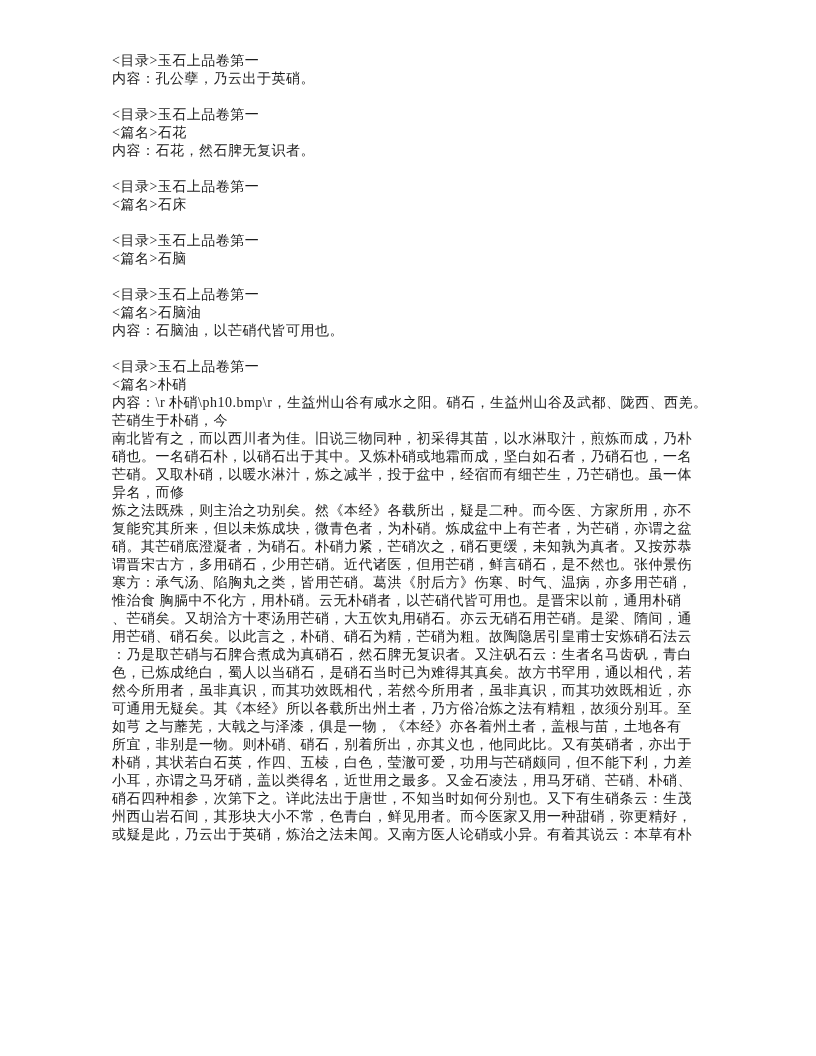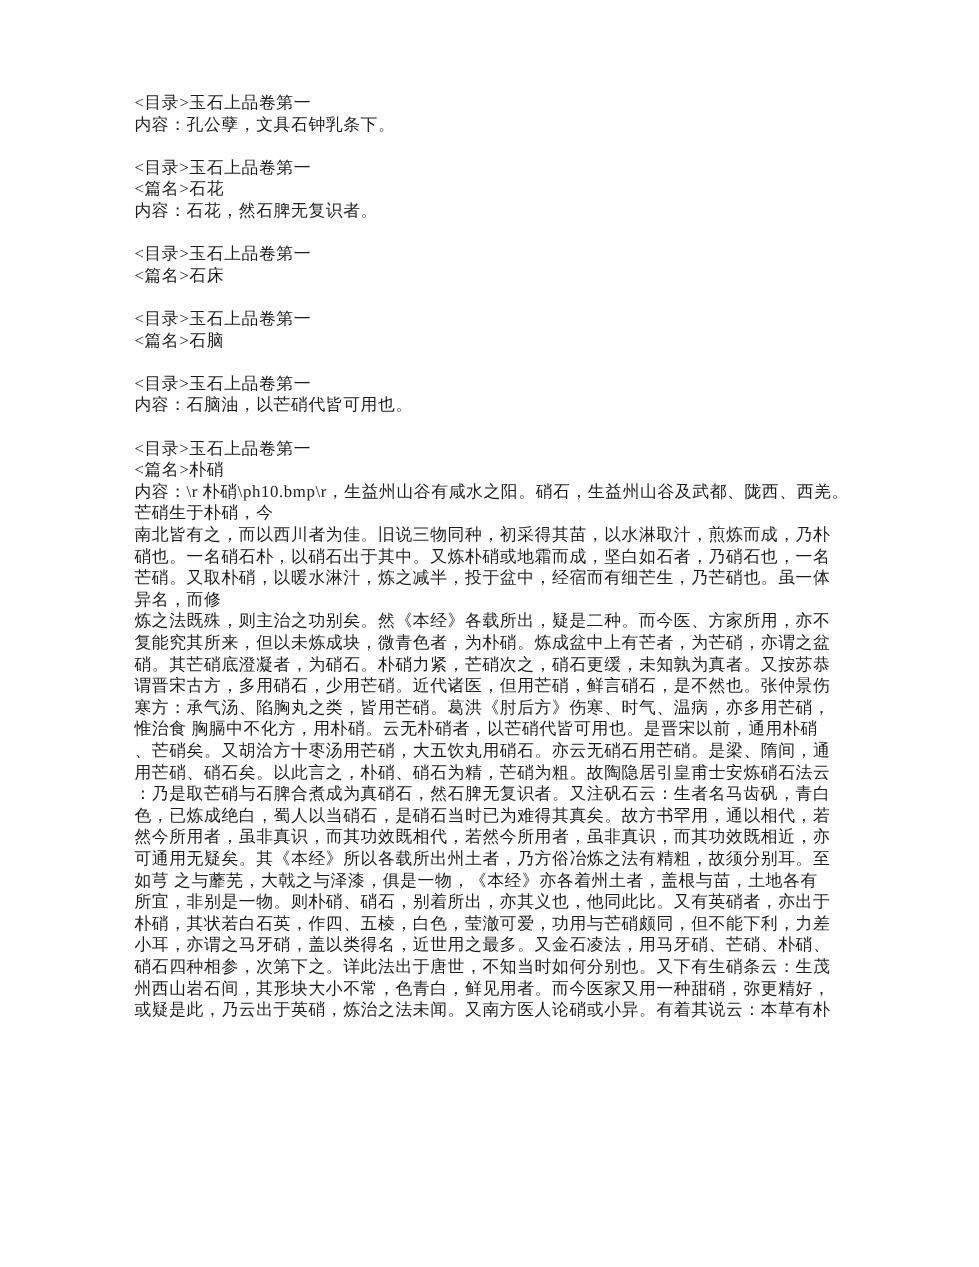--- a/index.html
+++ b/index.html
@@ -11,21 +11,21 @@
     width: 816px;
     height: 1056px;
     overflow: hidden;
     font-family: "Liberation Serif", "DejaVu Serif", serif;
     color: #1c1c1c;
   }
   .page {
     box-sizing: border-box;
     width: 816px;
     height: 1056px;
-    padding: 78px 90px 60px 112px;
+    padding: 52px 90px 60px 112px;
     background: #ffffff;
   }
   .entry {
     margin: 0 0 18px 0;
   }
   .line, .content {
     font-size: 14px;
     line-height: 18px;
     letter-spacing: 0.5px;
     white-space: pre-wrap;
@@ -35,41 +35,42 @@
     max-width: 618px;
   }
 </style>
 </head>
 <body>
 
 <div class="page">
 
   <div class="entry">
     <div class="line">&lt;目录&gt;玉石上品卷第一</div>
-    <div class="content">内容：孔公孽，文具石钟乳条下。</div>
+    <div class="content">内容：孔公孽，乃云出于英硝。</div>
   </div>
 
   <div class="entry">
     <div class="line">&lt;目录&gt;玉石上品卷第一</div>
     <div class="line">&lt;篇名&gt;石花</div>
     <div class="content">内容：石花，然石脾无复识者。</div>
   </div>
 
   <div class="entry">
     <div class="line">&lt;目录&gt;玉石上品卷第一</div>
     <div class="line">&lt;篇名&gt;石床</div>
   </div>
 
   <div class="entry">
     <div class="line">&lt;目录&gt;玉石上品卷第一</div>
     <div class="line">&lt;篇名&gt;石脑</div>
   </div>
 
   <div class="entry">
     <div class="line">&lt;目录&gt;玉石上品卷第一</div>
+    <div class="line">&lt;篇名&gt;石脑油</div>
     <div class="content">内容：石脑油，以芒硝代皆可用也。</div>
   </div>
 
   <div class="entry">
     <div class="line">&lt;目录&gt;玉石上品卷第一</div>
     <div class="line">&lt;篇名&gt;朴硝</div>
     <div class="content">内容：\r 朴硝\ph10.bmp\r，生益州山谷有咸水之阳。硝石，生益州山谷及武都、陇西、西羌。
 芒硝生于朴硝，今
 南北皆有之，而以西川者为佳。旧说三物同种，初采得其苗，以水淋取汁，煎炼而成，乃朴
 硝也。一名硝石朴，以硝石出于其中。又炼朴硝或地霜而成，坚白如石者，乃硝石也，一名

